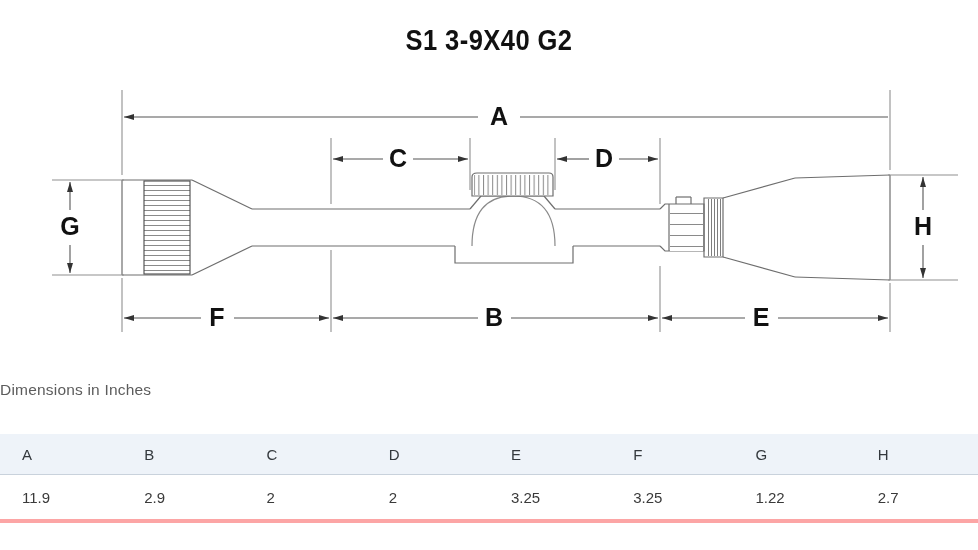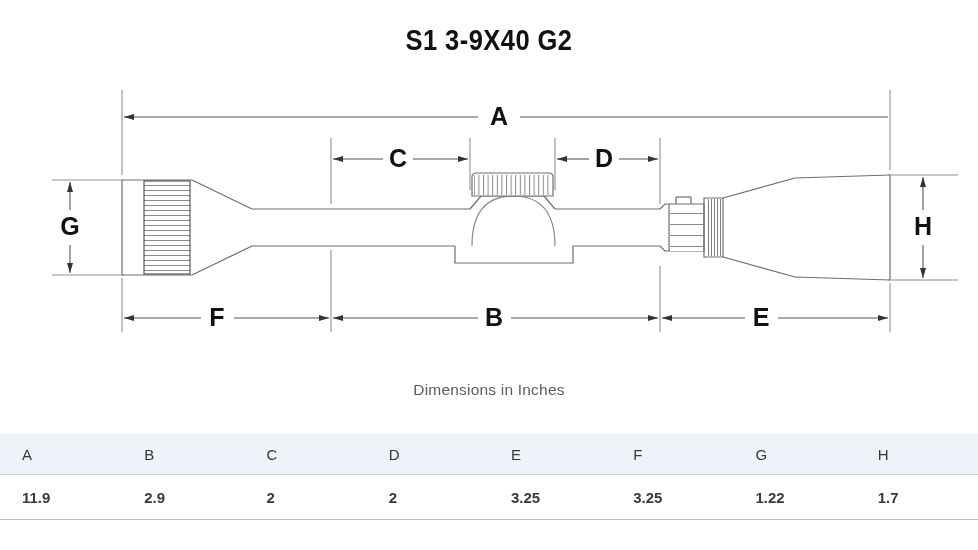--- a/index.html
+++ b/index.html
@@ -52,21 +52,20 @@
     text-anchor: middle;
     dominant-baseline: middle;
   }
 
   
   .caption {
     position: absolute;
     left: 0;
     top: 381px;
     width: 978px;
-    text-align: center;
     font-size: 15.5px;
     color: #5c5c5c;
     letter-spacing: 0.2px;
   }
 
   
   .dim-table {
     position: absolute;
     left: 0;
     top: 434px;
@@ -85,22 +84,21 @@
   .dim-table thead tr {
     background: #eef3f9;
   }
   .dim-table thead th {
     height: 38px;
     border-bottom: 1px solid #c9d2dc;
     color: #33383d;
   }
   .dim-table tbody td {
     height: 42px;
-    border-bottom: 1px solid #fca5a5;
-    font-weight: bold;
+    border-bottom: 4px solid #fca5a5;
   }
 </style>
 </head>
 <body>
 
 <div class="title">S1 3-9X40 G2</div>
 
 <div class="diagram">
 <svg width="978" height="285" viewBox="0 0 978 285" xmlns="http://www.w3.org/2000/svg">
 
@@ -261,16 +259,16 @@
   </thead>
   <tbody>
     <tr>
       <td>11.9</td>
       <td>2.9</td>
       <td>2</td>
       <td>2</td>
       <td>3.25</td>
       <td>3.25</td>
       <td>1.22</td>
-      <td>1.7</td>
+      <td>2.7</td>
     </tr>
   </tbody>
 </table>
 
 </body></html>

